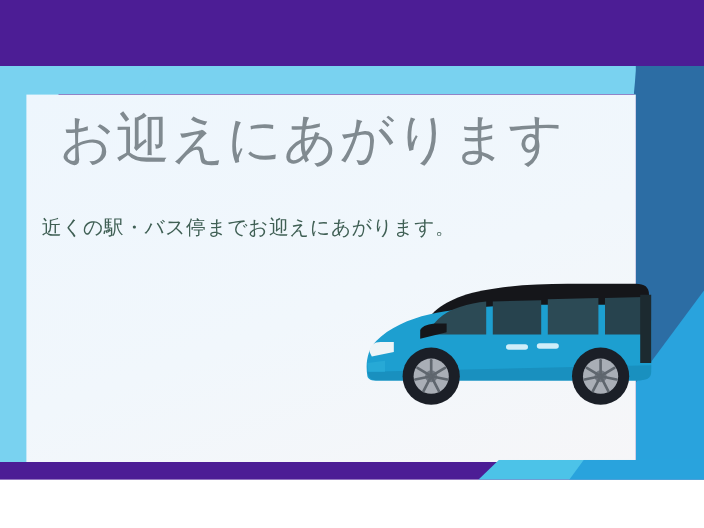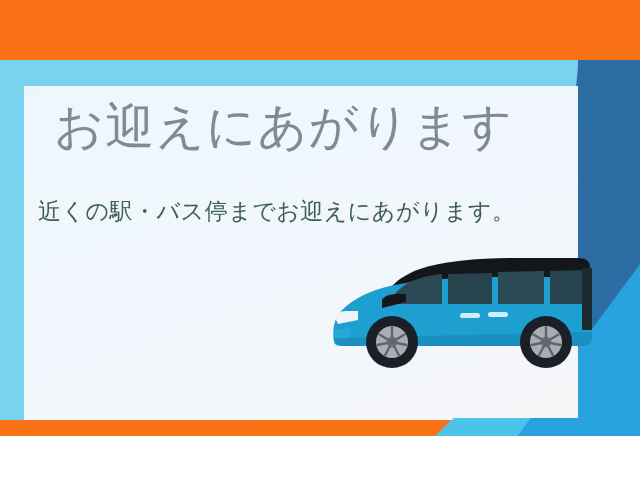--- a/index.html
+++ b/index.html
@@ -11,21 +11,21 @@
     width: 640px;
     height: 480px;
     overflow: hidden;
     font-family: "Liberation Sans", "DejaVu Sans", sans-serif;
   }
 
   #banner {
     position: relative;
     width: 640px;
     height: 436px;
-    background: #f97316;
+    background: #4c1d95;
     overflow: hidden;
   }
 
   
   .deco {
     position: absolute;
     pointer-events: none;
   }
 
   
@@ -127,21 +127,21 @@
     letter-spacing: 1px;
     color: #808a90;
     font-family: "DejaVu Sans", "Liberation Sans", sans-serif;
     white-space: nowrap;
   }
 
   #subcopy {
     position: absolute;
     left: 14px;
     top: 108px;
-    font-size: 23px;
+    font-size: 18px;
     line-height: 1.55;
     letter-spacing: 0.5px;
     color: #3f5f54;
     font-family: "DejaVu Sans", "Liberation Sans", sans-serif;
   }
   #subcopy .line {
     display: block;
     white-space: nowrap;
   }
 

